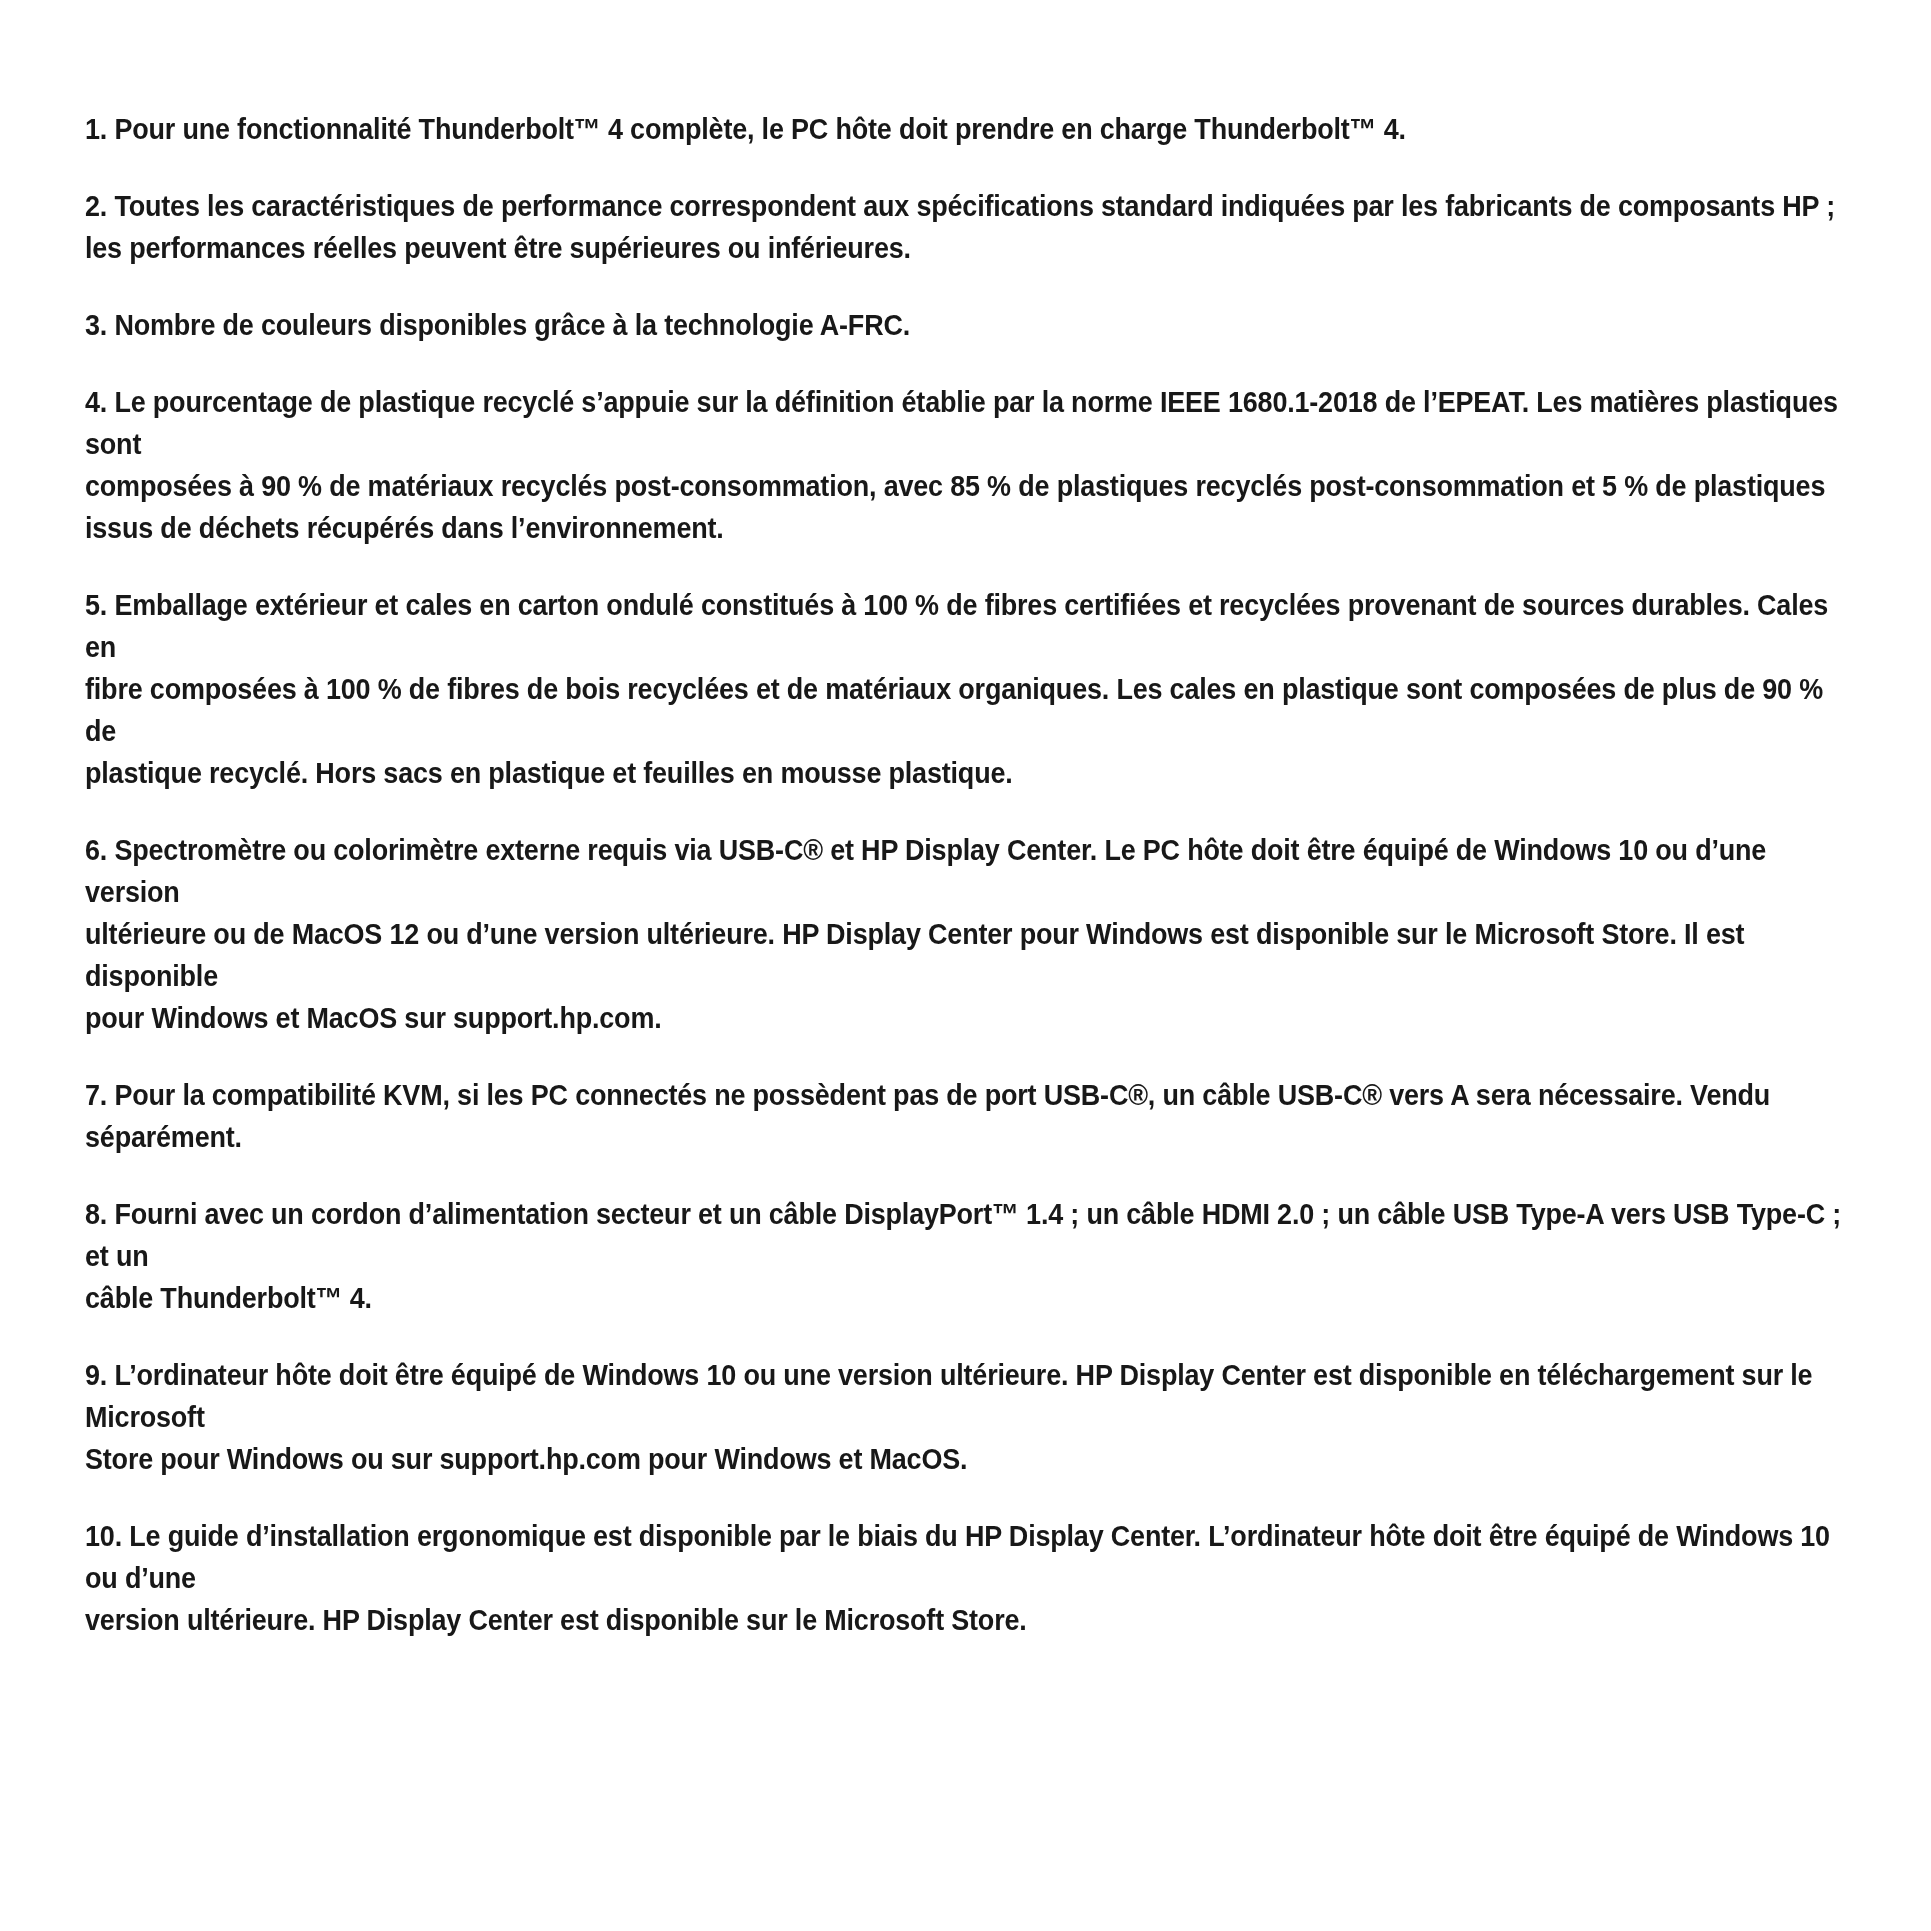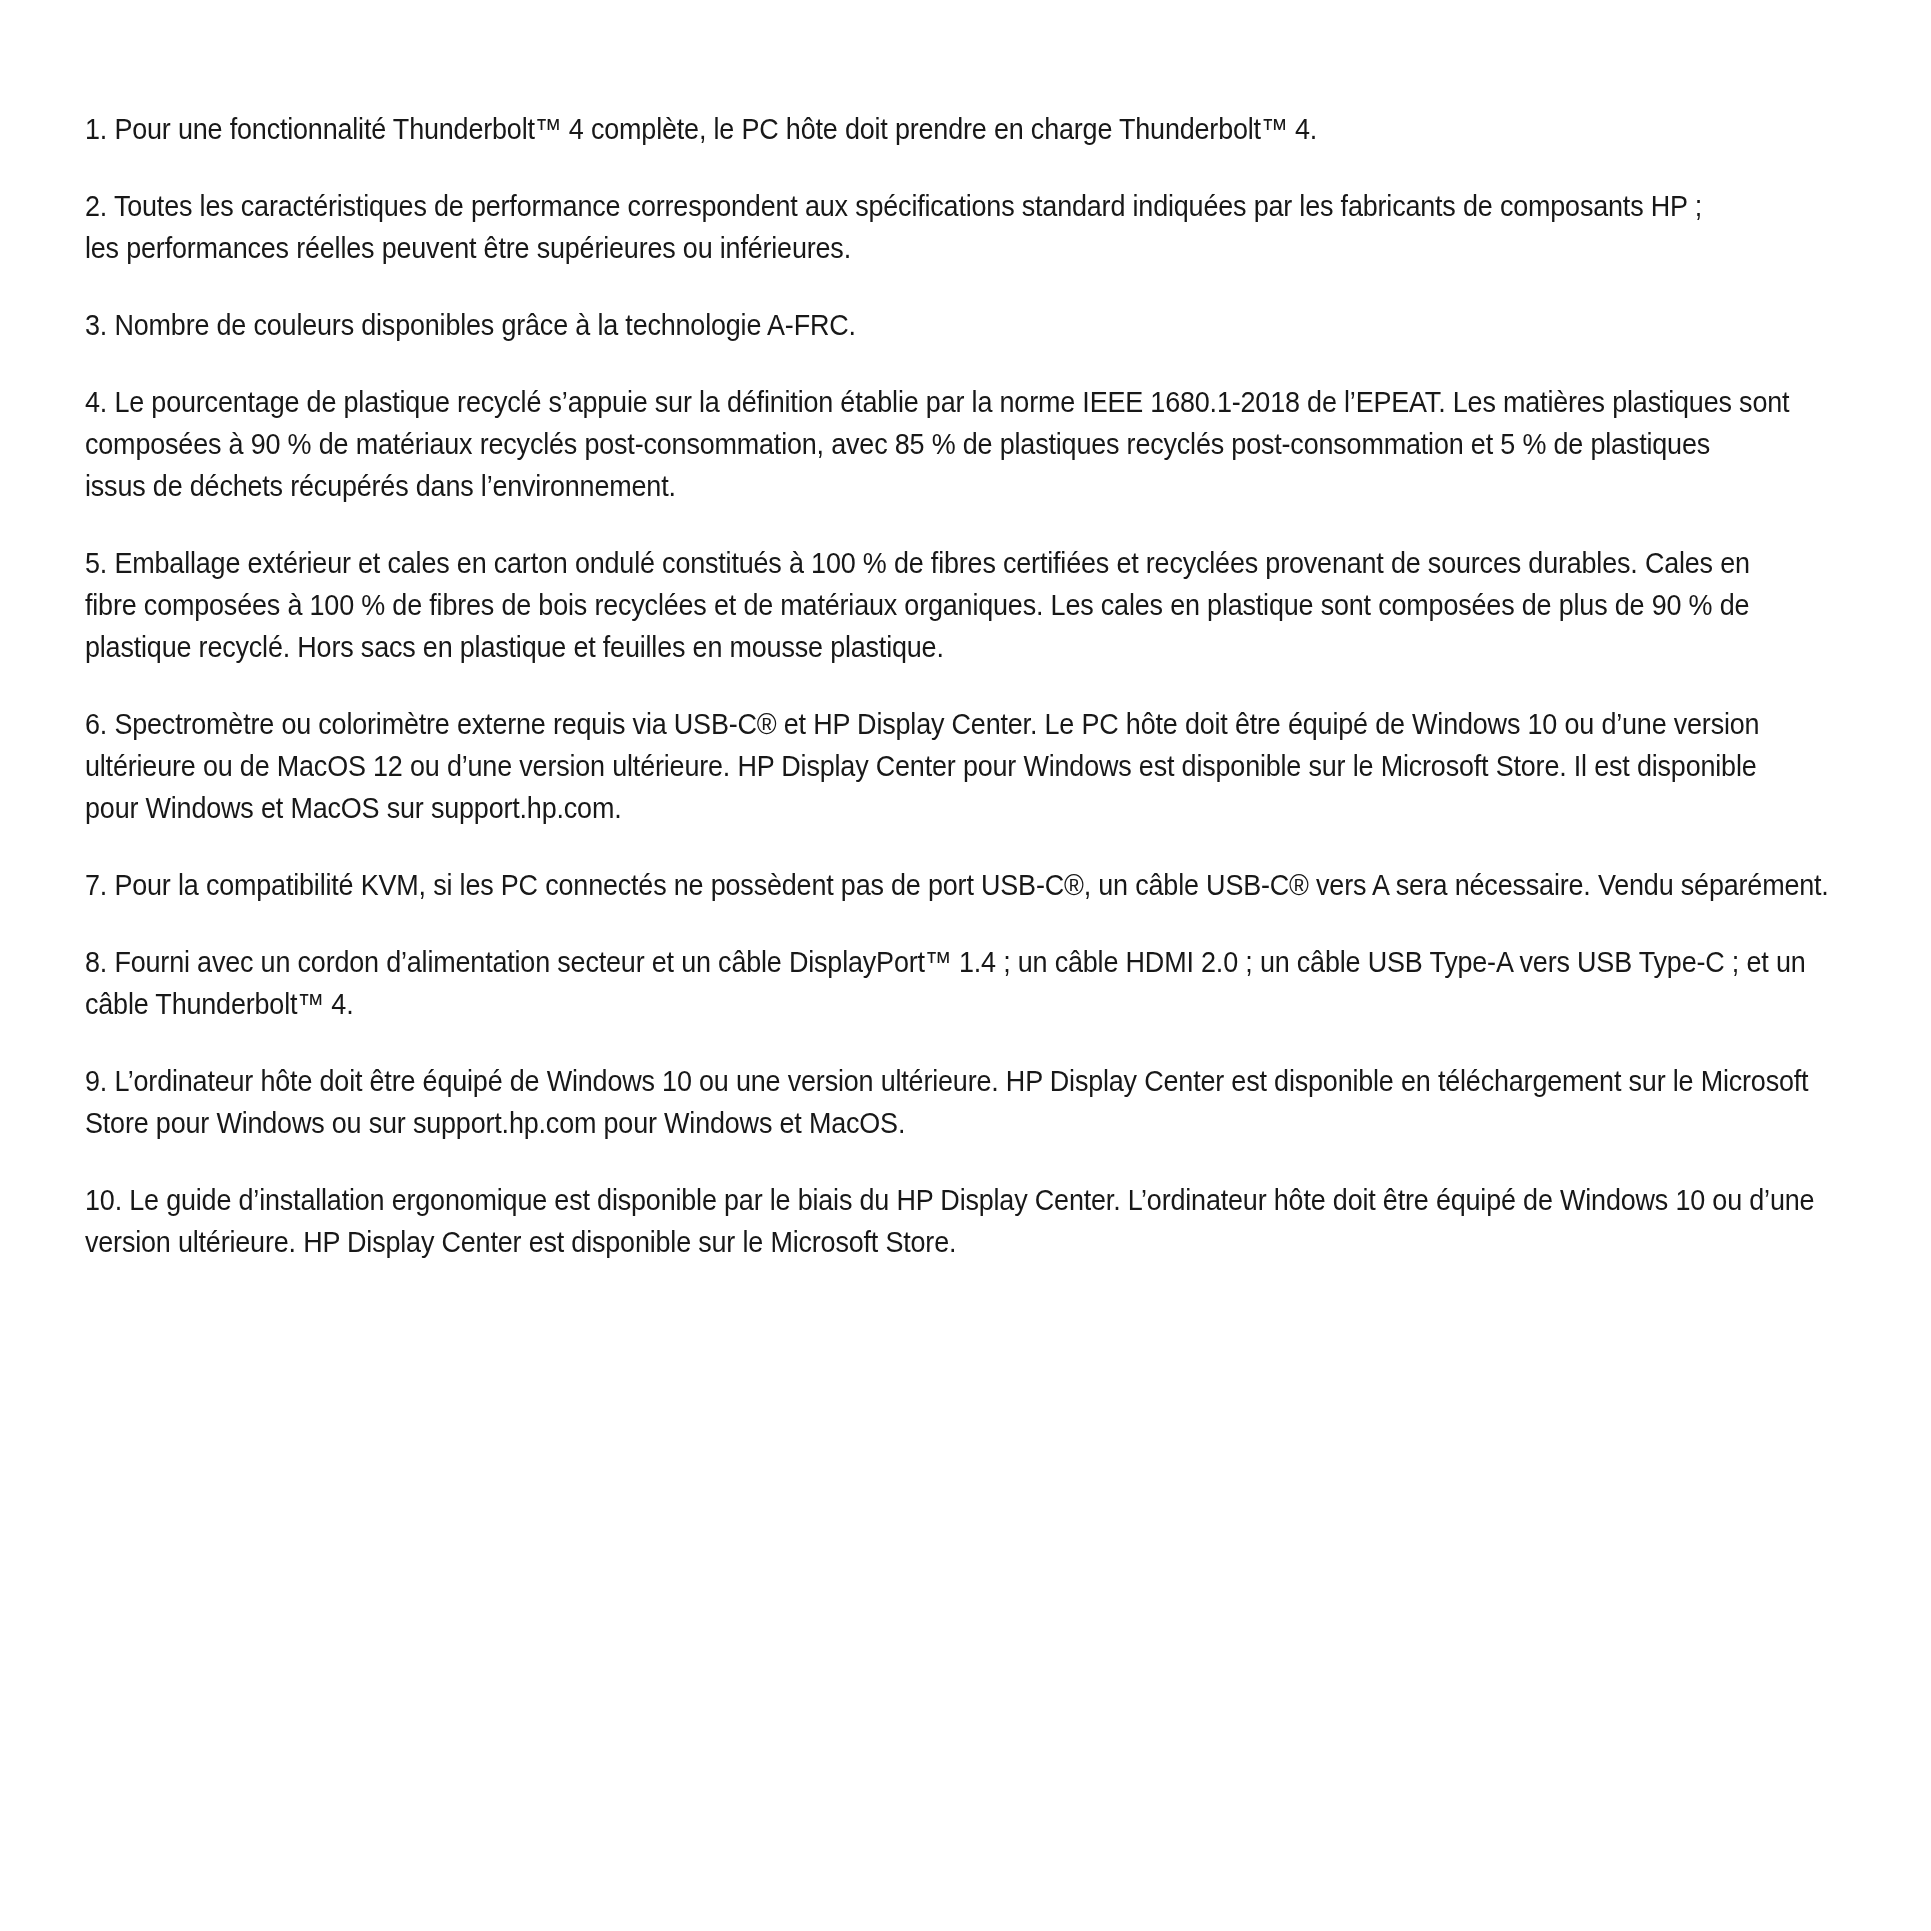--- a/index.html
+++ b/index.html
@@ -9,20 +9,21 @@
     width: 1931px;
     height: 1931px;
     overflow: hidden;
   }
   .page {
     box-sizing: border-box;
     width: 1931px;
     height: 1727px;
     padding: 108px 39px 0 85px;
     background: #ffffff;
+    font-weight: bold;
   }
   .footnotes {
     width: 1892px;
     transform: scaleX(0.93);
     transform-origin: top left;
   }
   .footnote {
     font-family: "Liberation Sans", sans-serif;
     font-size: 29px;
     line-height: 42px;

